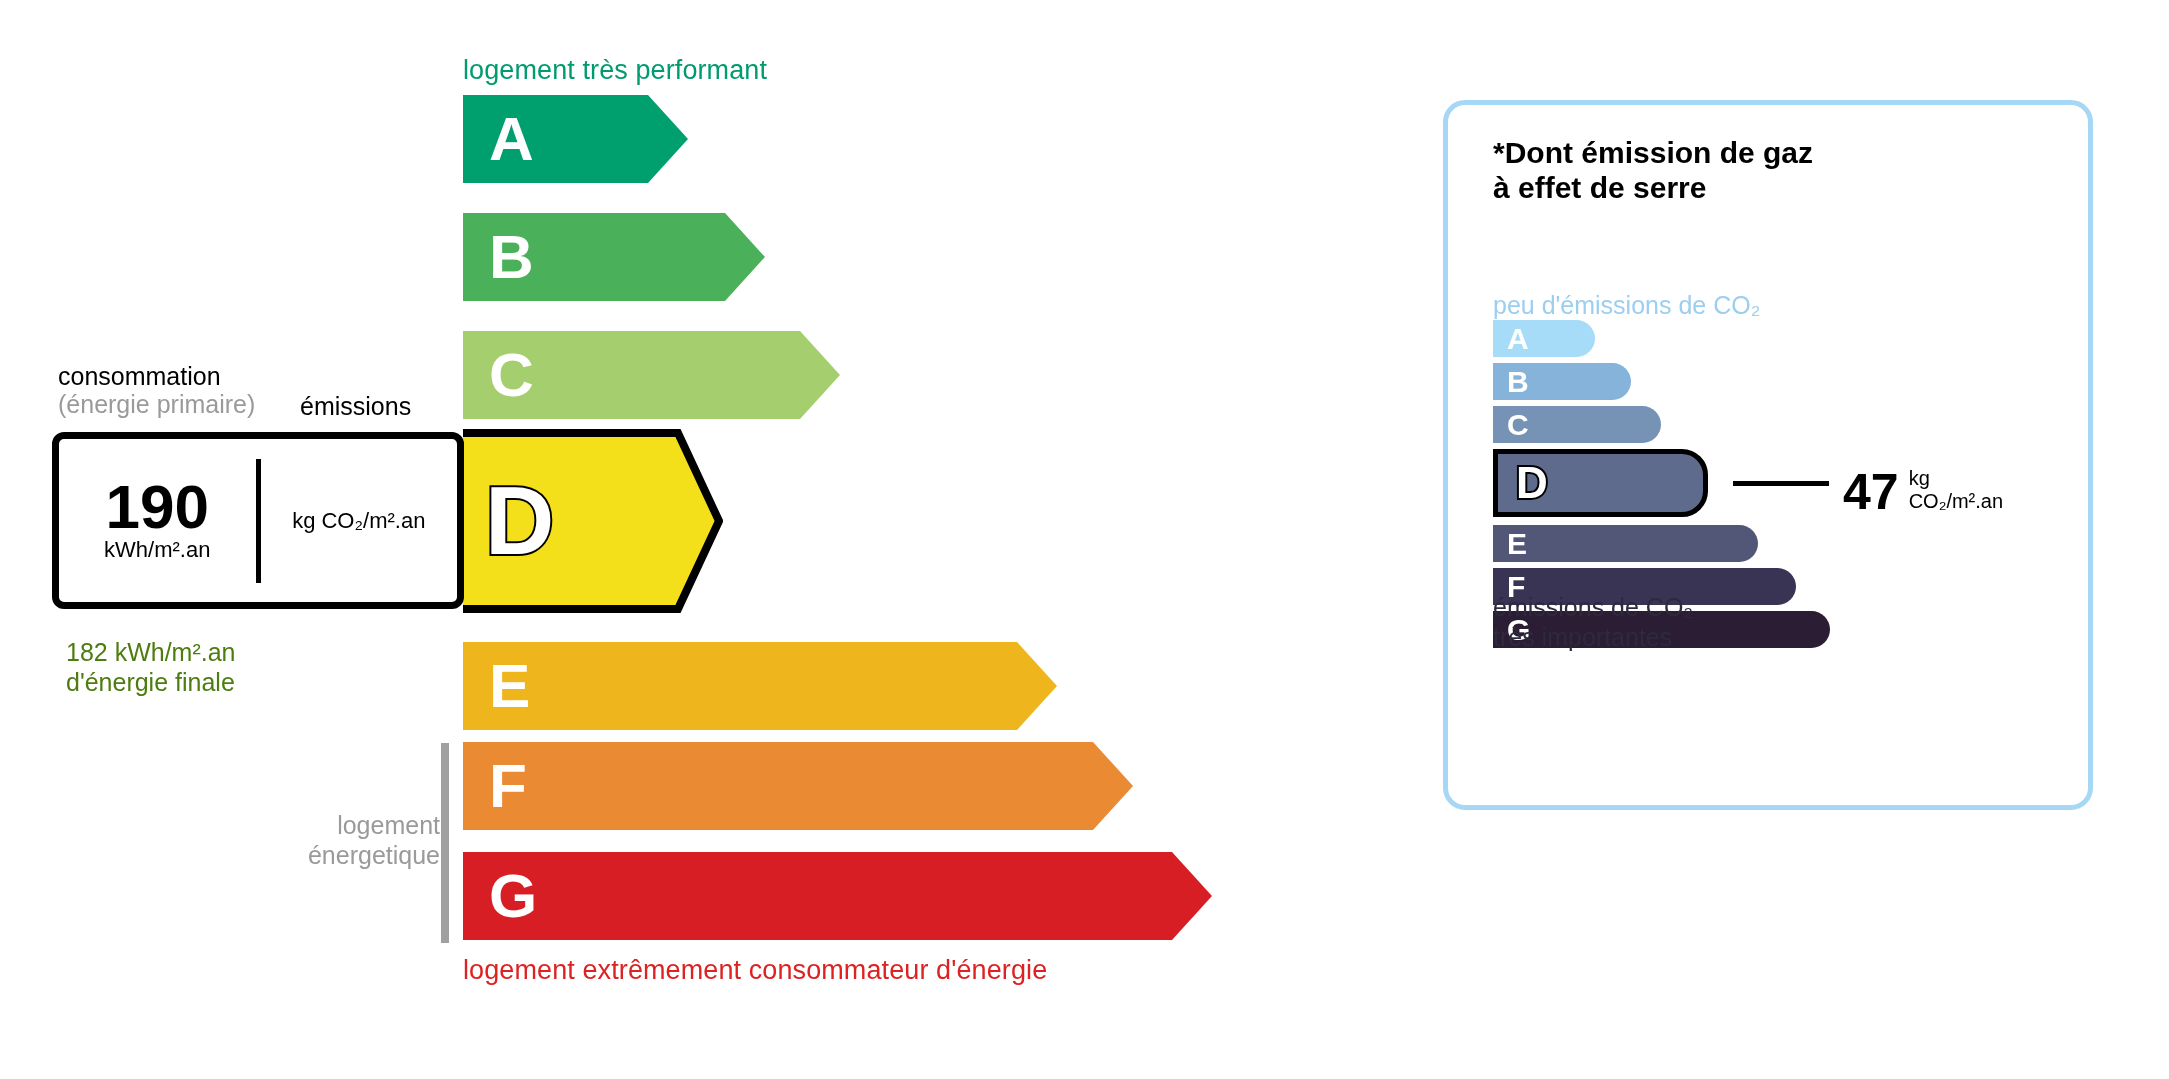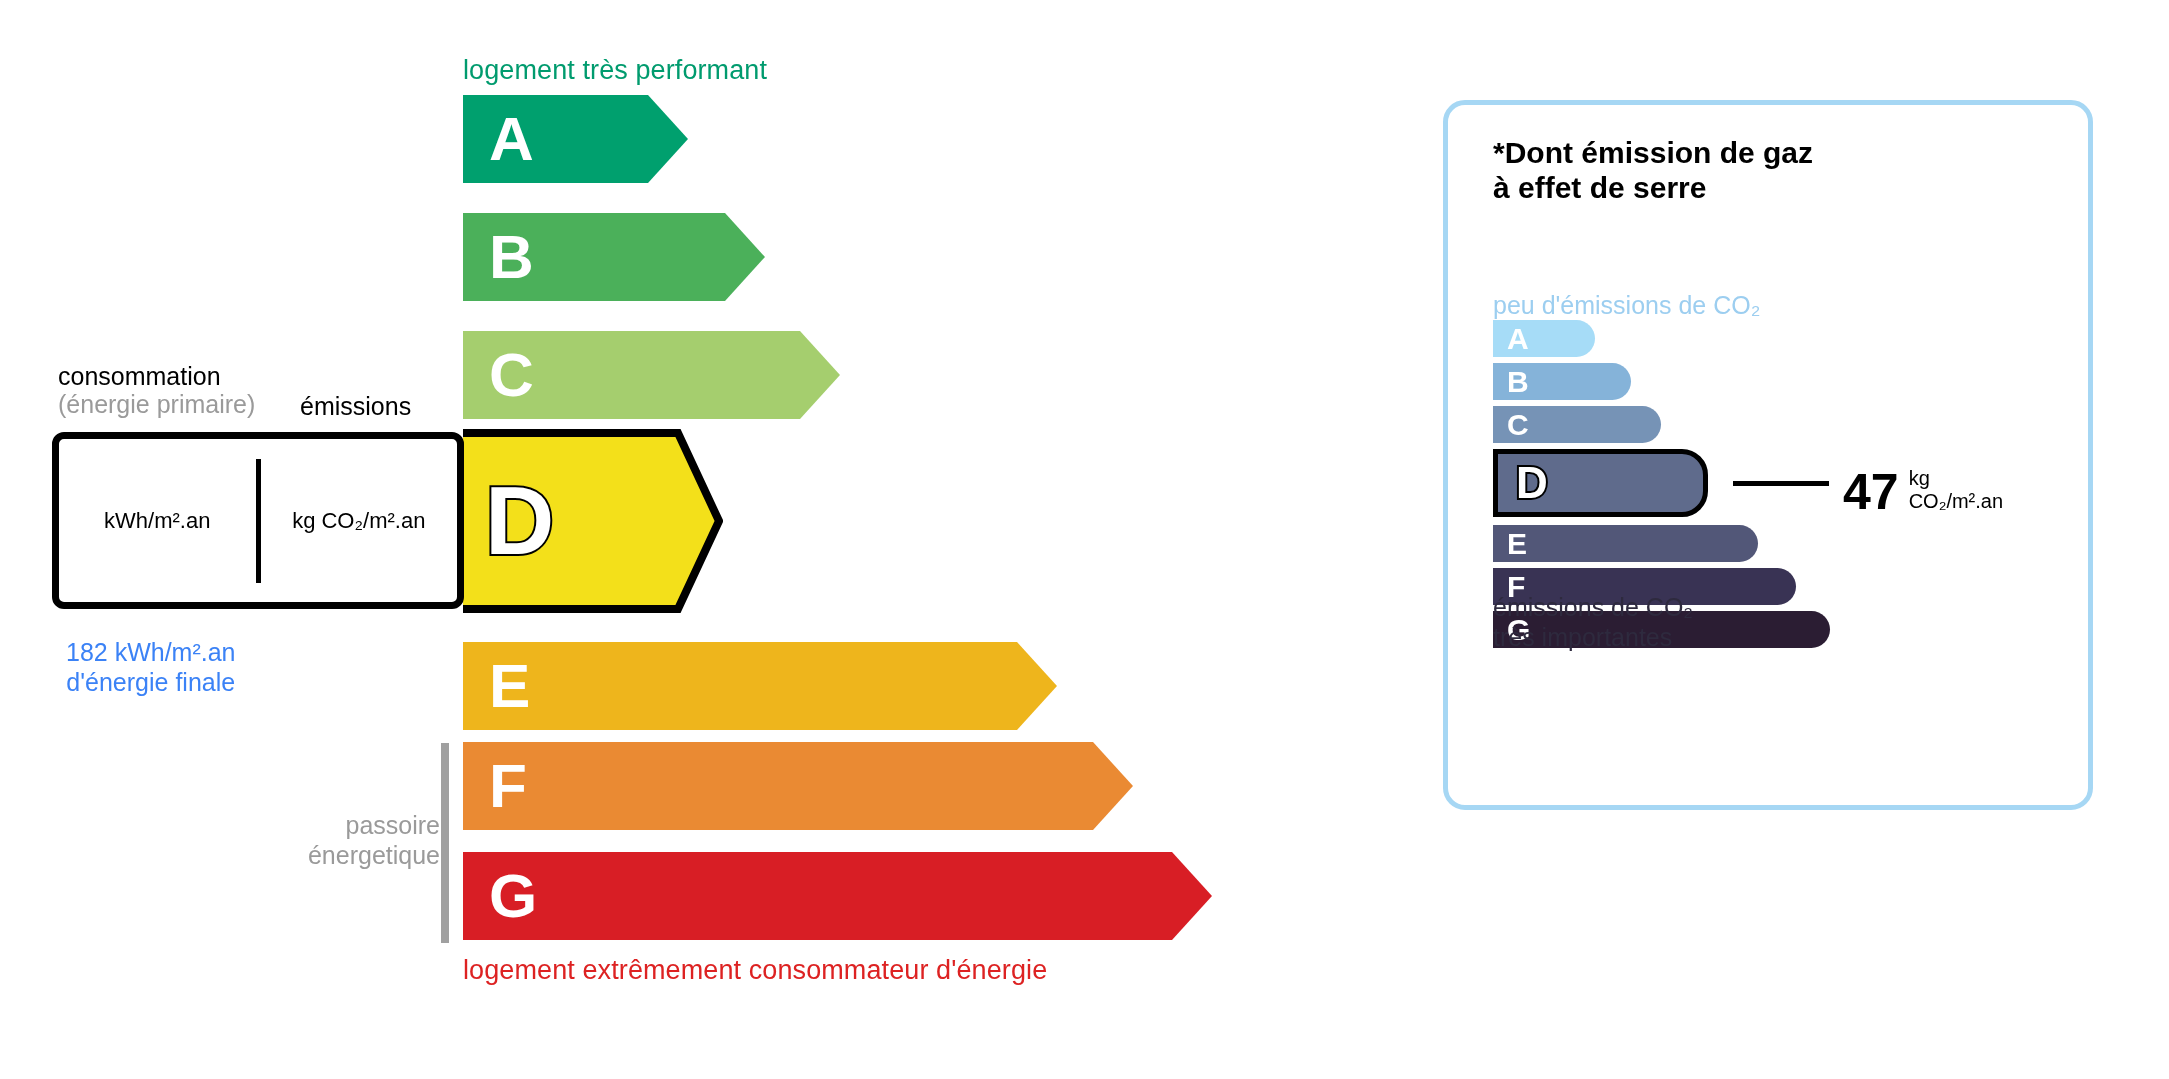--- a/index.html
+++ b/index.html
@@ -54,21 +54,21 @@
     position:absolute;left:58px;top:362px;width:250px;text-align:left;
     font-size:25px;color:#000;line-height:1.12;
   }
   .label-consommation .sub{color:#9a9a9a;display:block;}
   .label-emissions{
     position:absolute;left:300px;top:392px;width:180px;text-align:left;
     font-size:25px;color:#000;
   }
   .label-final{
     position:absolute;left:66px;top:637px;
-    font-size:25px;color:#3b82f6;line-height:1.2;text-align:center;
+    font-size:25px;color:#4d7c0f;line-height:1.2;
   }
   .label-passoire{
     position:absolute;left:200px;top:810px;width:240px;text-align:right;
     font-size:25px;color:#9a9a9a;line-height:1.2;
   }
   .passoire-bar{
     position:absolute;left:441px;top:743px;width:8px;height:200px;
     background:#a0a0a0;
   }
 
@@ -185,32 +185,33 @@
         <polygon points="0,0 709,0 749,44 709,88 0,88" fill="#d81e25"></polygon>
       </svg>
       <div class="arrow-letter">G</div>
     </div>
   </div>
 
   <div class="scale-bottom-label">logement extrêmement consommateur d'énergie</div>
 
   <div class="passoire-bar"></div>
   <div class="label-passoire">
-    <div>passoire</div>
+    <div>logement</div>
     <div>énergetique</div>
   </div>
 
   <div class="label-consommation">
     <span>consommation</span>
     <span class="sub">(énergie primaire)</span>
   </div>
   <div class="label-emissions">émissions</div>
 
   <div id="consumption-box">
     <div class="cons-cell">
+      <div class="cons-value">190</div>
       <div class="cons-unit">kWh/m².an</div>
     </div>
     <div class="cons-divider"></div>
     <div class="cons-cell">
       <div class="cons-unit">kg CO₂/m².an</div>
     </div>
   </div>
 
   <div class="label-final">
     <div>182 kWh/m².an</div>

